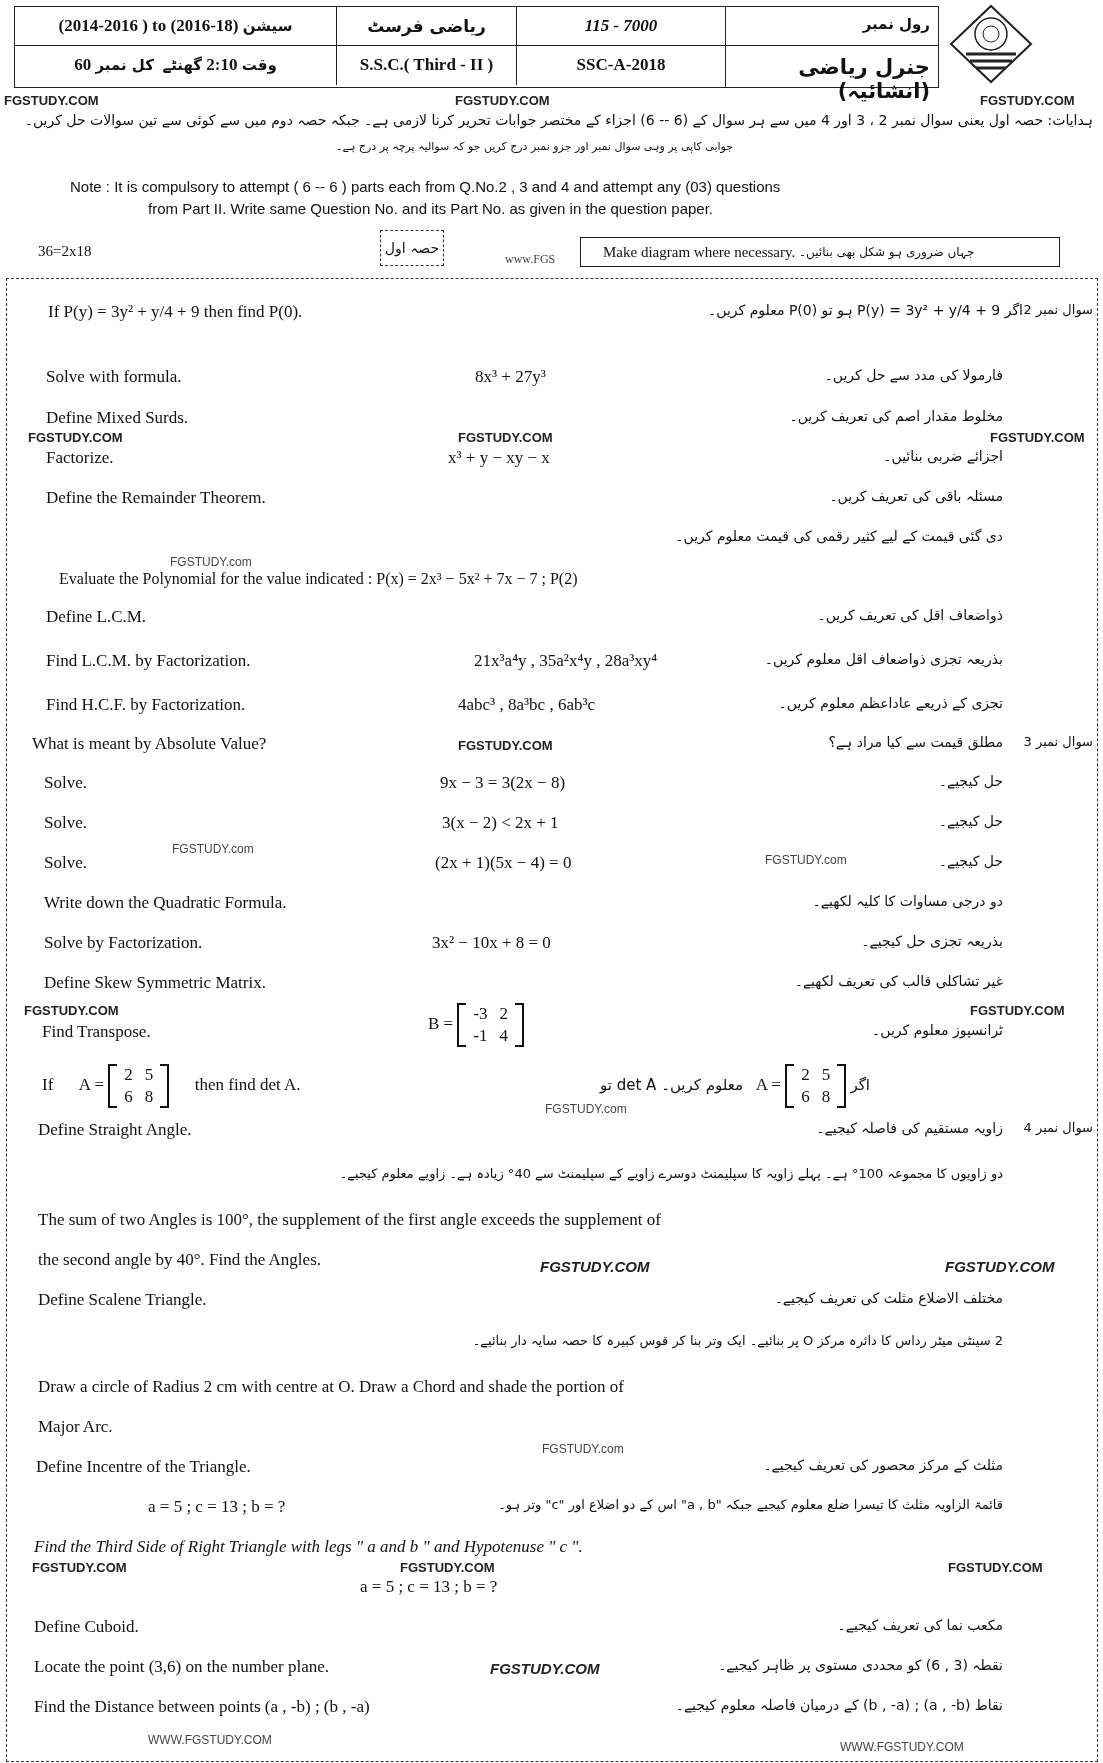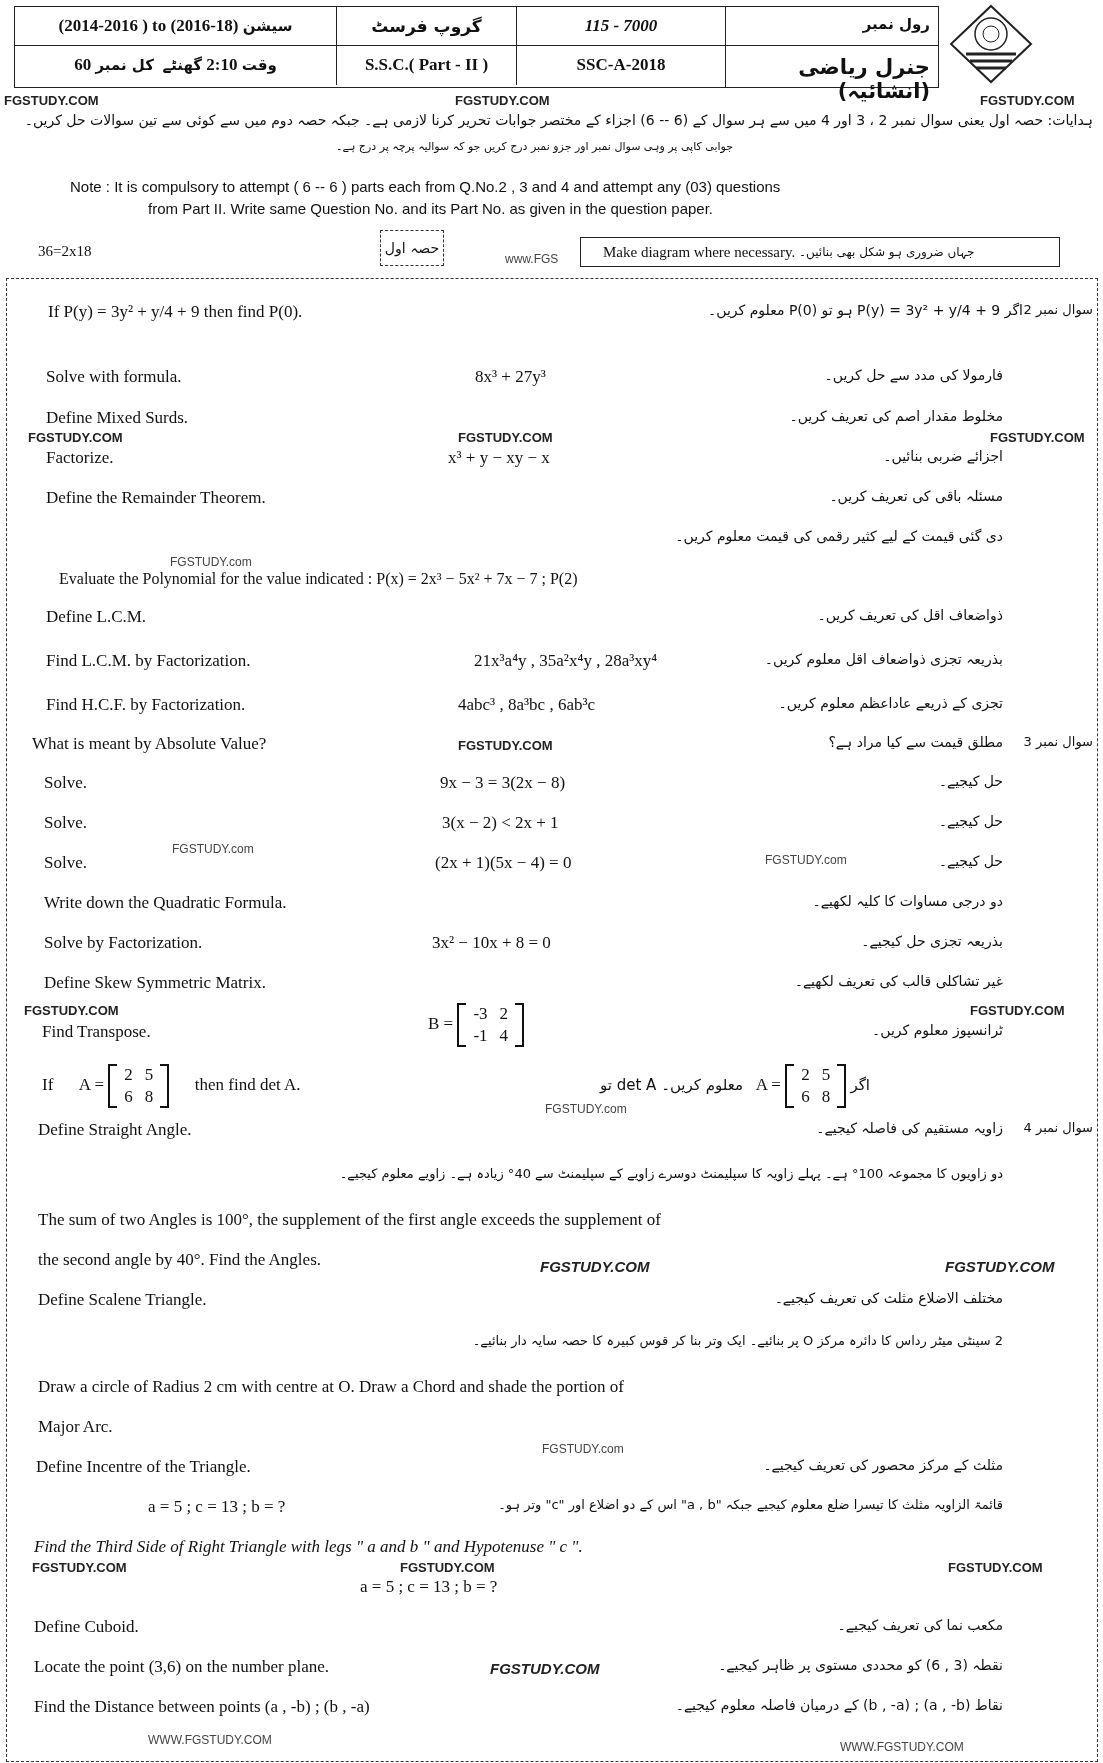--- a/index.html
+++ b/index.html
@@ -30,34 +30,34 @@
 </head>
 <body>
 
 <div class="hdr-table">
   <div class="hdr-row-line"></div>
   <div class="hdr-cell" style="left:0;top:0;width:322px;height:38px;">
     <span>(2014-2016 ) to (2016-18)</span>&nbsp;
     <span class="urdu">سیشن</span>
   </div>
   <div class="hdr-cell" style="left:322px;top:0;width:180px;height:38px;">
-    <span class="urdu" style="font-size:17px;font-weight:bold">گروپ فرسٹ</span>
+    <span class="urdu" style="font-size:17px;font-weight:bold">ریاضی فرسٹ</span>
   </div>
   <div class="hdr-cell" style="left:502px;top:0;width:208px;height:38px;border-right:none;">
     <span style="font-style:italic">115 - 7000</span>
   </div>
   <div class="hdr-cell" style="left:0;top:38px;width:322px;height:40px;">
     <span>60</span>&nbsp;
     <span class="urdu">کل نمبر</span>&nbsp;&nbsp;
     <span class="urdu">گھنٹے</span>&nbsp;
     <span>2:10</span>&nbsp;
     <span class="urdu">وقت</span>
   </div>
   <div class="hdr-cell" style="left:322px;top:38px;width:180px;height:40px;">
-    <span>S.S.C.( Part - II )</span>
+    <span>S.S.C.( Third - II )</span>
   </div>
   <div class="hdr-cell" style="left:502px;top:38px;width:208px;height:40px;border-right:none;">
     <span>SSC-A-2018</span>
   </div>
 </div>
 <div class="abs" style="left:726px;top:6px;width:212px;height:80px;border:1.5px solid #222;border-left:none;">
   <div style="position:absolute;left:0;right:0;top:38px;border-top:1.5px solid #222;"></div>
   <div class="urdu" style="position:absolute;right:8px;top:8px;font-weight:bold;">رول نمبر</div>
   <div class="urdu" style="position:absolute;right:8px;top:48px;font-weight:bold;font-size:21px;">جنرل ریاضی (انشائیہ)</div>
 </div>
@@ -76,21 +76,21 @@
 <div class="wm" style="left:455px;top:93px;">FGSTUDY.COM</div>
 <div class="wm" style="left:980px;top:93px;">FGSTUDY.COM</div>
 
 <div class="ur" style="right:10px;top:112px;font-size:14px;width:1080px;">ہدایات: حصہ اول یعنی سوال نمبر 2 ، 3 اور 4 میں سے ہر سوال کے (6 -- 6) اجزاء کے مختصر جوابات تحریر کرنا لازمی ہے۔ جبکہ حصہ دوم میں سے کوئی سے تین سوالات حل کریں۔</div>
 <div class="ur" style="right:370px;top:140px;font-size:11px;">جوابی کاپی پر وہی سوال نمبر اور جزو نمبر درج کریں جو کہ سوالیہ پرچہ پر درج ہے۔</div>
 <div class="note" style="left:70px;top:178px;">Note : It is compulsory to attempt ( 6 -- 6 ) parts each from Q.No.2 , 3 and 4 and attempt any (03) questions</div>
 <div class="note" style="left:148px;top:200px;">from Part II. Write same Question No. and its Part No. as given in the question paper.</div>
 
 <div class="q" style="left:38px;top:243px;font-size:15px;">36=2x18</div>
 <div class="section-box">حصہ اول</div>
-<div class="wm light" style="left:505px;top:252px;">www.FGS</div>
+<div class="wm light" style="left:505px;top:252px;font-family:Liberation Serif, serif;">www.FGS</div>
 <div class="diag-box">
   <span>Make diagram where necessary.</span>&nbsp;
   <span class="urdu" style="font-size:12px">جہاں ضروری ہو شکل بھی بنائیں۔</span>
 </div>
 
 <div class="main-box"></div>
 
 <div class="ur" style="right:10px;top:302px;font-size:13px;">سوال نمبر 2</div>
 <div class="q" style="left:48px;top:302px;">If  P(y) = 3y² + y/4 + 9 then find P(0).</div>
 <div class="ur" style="right:80px;top:302px;">اگر P(y) = 3y² + y/4 + 9 ہو تو P(0) معلوم کریں۔</div>

